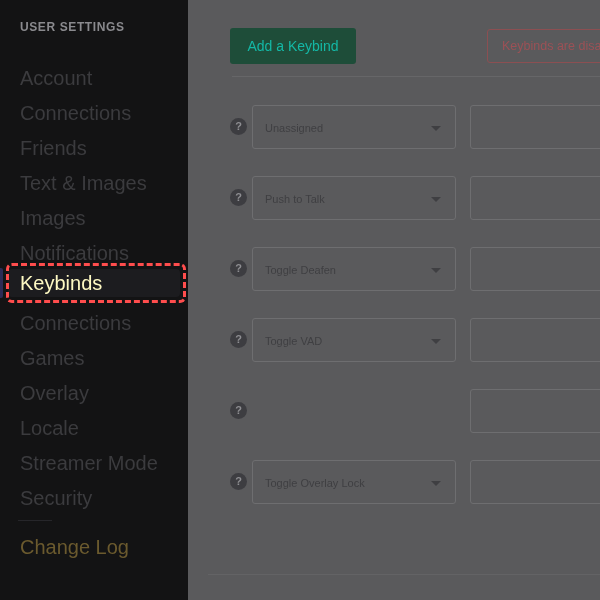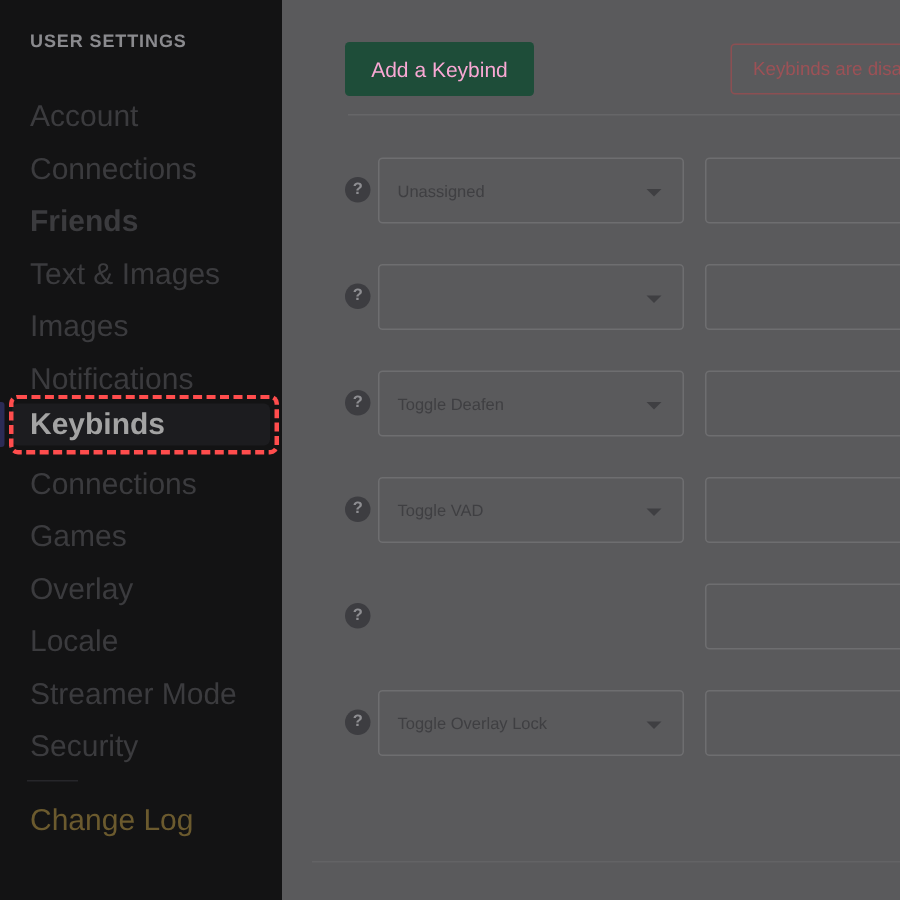--- a/index.html
+++ b/index.html
@@ -49,23 +49,22 @@
     line-height: 28px;
     padding-left: 12px;
     border-radius: 4px;
     font-size: 20px;
     color: #3b3b3e;
     white-space: nowrap;
     cursor: pointer;
   }
 
   .nav-item.active {
-    color: #a3a3a3;
+    color: #fef9c3;
     background: #1c1c1f;
-    font-weight: bold;
   }
 
   .nav-item.changelog {
     color: #6b5a2e;
     left: 16px;
     padding-left: 4px;
   }
 
   #active-bar {
     position: absolute;
@@ -111,21 +110,21 @@
   }
 
   #add-keybind-button {
     position: absolute;
     left: 42px;
     top: 28px;
     width: 126px;
     height: 36px;
     border-radius: 3px;
     background: #1e4d39;
-    color: #f9a8d4;
+    color: #14b8a6;
     font-size: 14px;
     display: flex;
     align-items: center;
     justify-content: center;
     border: none;
     cursor: pointer;
     font-family: "Liberation Sans", sans-serif;
   }
 
   #keybinds-disabled-button {
@@ -244,21 +243,21 @@
 
   <nav id="sidebar">
     <div id="sidebar-header">USER SETTINGS</div>
 
     <div id="active-bar"></div>
     <div id="sidebar-divider"></div>
 
     <div id="nav-items">
         <div class="nav-item" style="top: 64px;">Account</div>
         <div class="nav-item" style="top: 99px;">Connections</div>
-        <div class="nav-item" style="top: 134px; font-weight: bold;">Friends</div>
+        <div class="nav-item" style="top: 134px;">Friends</div>
         <div class="nav-item" style="top: 169px;">Text &amp; Images</div>
         <div class="nav-item" style="top: 204px;">Images</div>
         <div class="nav-item" style="top: 239px;">Notifications</div>
         <div class="nav-item active" style="top: 269px;">Keybinds</div>
         <div class="nav-item" style="top: 309px;">Connections</div>
         <div class="nav-item" style="top: 344px;">Games</div>
         <div class="nav-item" style="top: 379px;">Overlay</div>
         <div class="nav-item" style="top: 414px;">Locale</div>
         <div class="nav-item" style="top: 449px;">Streamer Mode</div>
         <div class="nav-item" style="top: 484px;">Security</div>
@@ -282,20 +281,21 @@
           <div class="help-icon">?</div>
           <div class="action-select">
             <div class="action-select-label">Unassigned</div>
             <div class="select-caret"></div>
           </div>
           <div class="keybind-input"></div>
         </div>
         <div class="keybind-row" style="top: 176px;">
           <div class="help-icon">?</div>
           <div class="action-select">
+            <div class="action-select-label">Push to Talk</div>
             <div class="select-caret"></div>
           </div>
           <div class="keybind-input"></div>
         </div>
         <div class="keybind-row" style="top: 247px;">
           <div class="help-icon">?</div>
           <div class="action-select">
             <div class="action-select-label">Toggle Deafen</div>
             <div class="select-caret"></div>
           </div>

